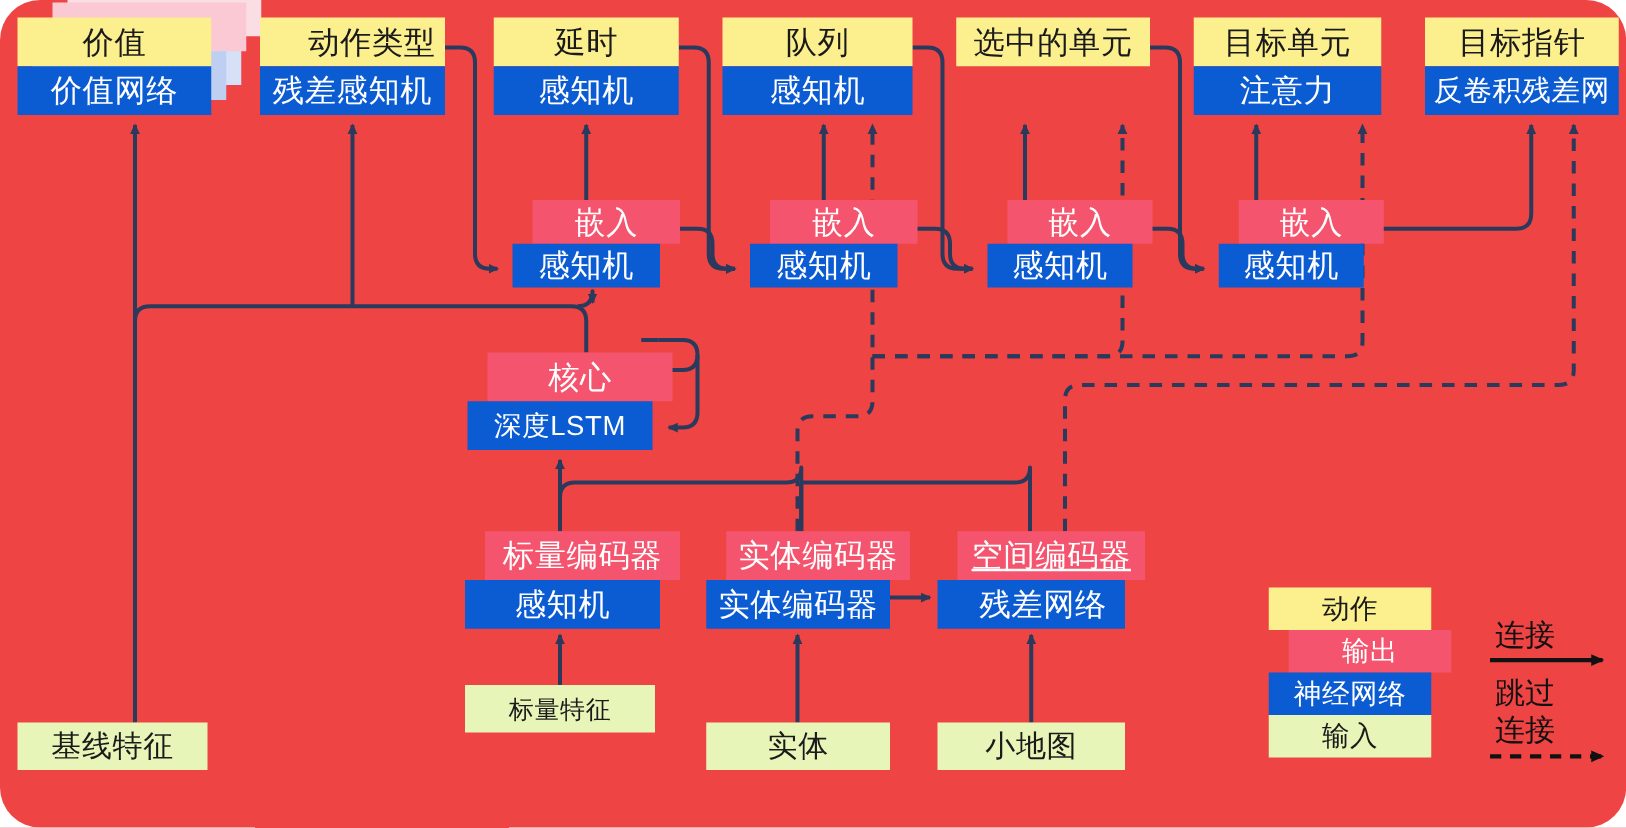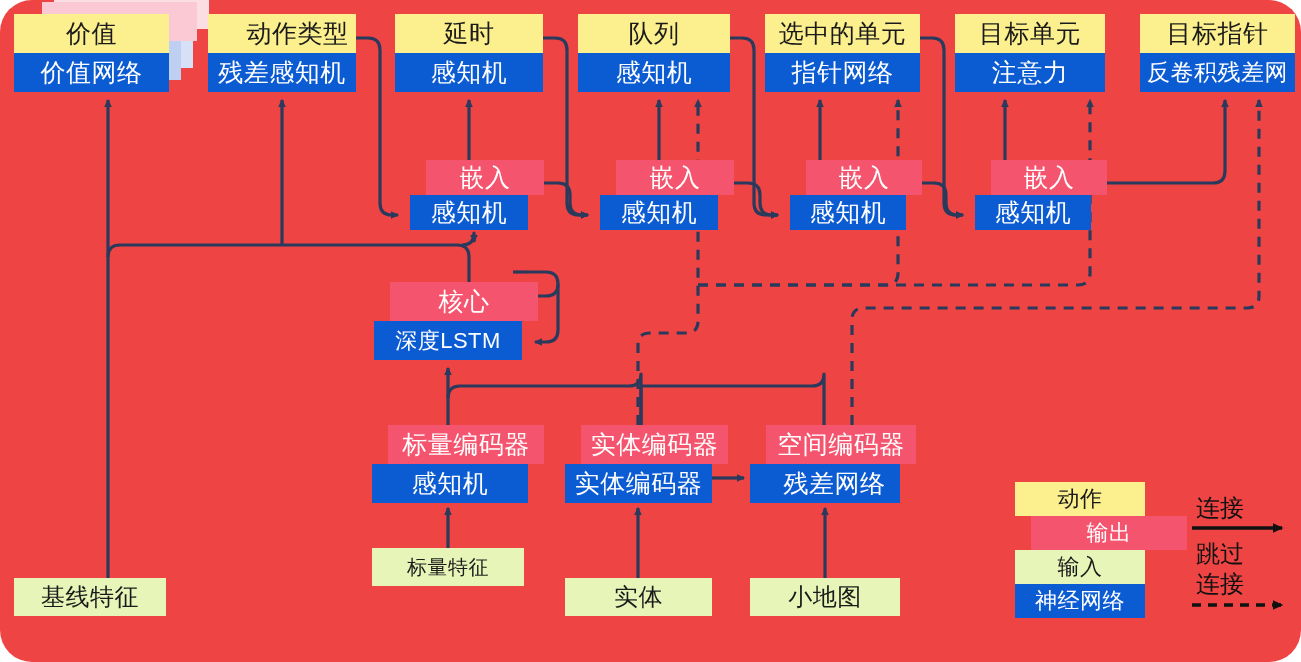--- a/index.html
+++ b/index.html
@@ -129,21 +129,20 @@
       <div class="node" style="left: 395px; top: 14px; width: 148px; height: 78px;">
         <div class="cell c-action" style="width: 148px; height: 39px; font-size: 25px;">延时</div>
         <div class="cell c-net" style="width: 148px; height: 39px; font-size: 25px;">感知机</div>
       </div>
       <div class="node" style="left: 578px; top: 14px; width: 152px; height: 78px;">
         <div class="cell c-action" style="width: 152px; height: 39px; font-size: 25px;">队列</div>
         <div class="cell c-net" style="width: 152px; height: 39px; font-size: 25px;">感知机</div>
       </div>
       <div class="node" style="left: 765px; top: 14px; width: 155px; height: 78px;">
         <div class="cell c-action" style="width: 155px; height: 39px; font-size: 25px;">选中的单元</div>
-        <div class="cell c-net" style="width: 155px; height: 39px; font-size: 25px;">指针网络</div>
       </div>
       <div class="node" style="left: 955px; top: 14px; width: 150px; height: 78px; text-align: center;">
         <div class="cell c-action" style="width: 150px; height: 39px; font-size: 25px;">目标单元</div>
         <div class="cell c-net" style="width: 150px; height: 39px; font-size: 25px;">注意力</div>
       </div>
       <div class="node" style="left: 1140px; top: 14px; width: 155px; height: 78px;">
         <div class="cell c-action" style="width: 155px; height: 39px; font-size: 25px;">目标指针</div>
         <div class="cell c-net" style="width: 155px; height: 39px; font-size: 23px;">反卷积残差网</div>
       </div>
       <div class="node" style="left: 410px; top: 160px; width: 118px; height: 70px;">
@@ -168,32 +167,32 @@
       </div>
       <div class="node" style="left: 372px; top: 425px; width: 156px; height: 78px;">
         <div class="cell c-output" style="width: 156px; height: 39px; font-size: 25px;">标量编码器</div>
         <div class="cell c-net" style="width: 156px; height: 39px; font-size: 25px;">感知机</div>
       </div>
       <div class="node" style="left: 565px; top: 425px; width: 147px; height: 78px;">
         <div class="cell c-output" style="width: 147px; height: 39px; font-size: 25px;">实体编码器</div>
         <div class="cell c-net" style="width: 147px; height: 39px; font-size: 25px;">实体编码器</div>
       </div>
       <div class="node" style="left: 750px; top: 425px; width: 150px; height: 78px;">
-        <div class="cell c-output" style="width: 150px; height: 39px; font-size: 25px;">空间编码器</div>
+        <div class="cell c-output" style="width: 150px; height: 39px; font-size: 25px; text-decoration: underline;">空间编码器</div>
         <div class="cell c-net" style="width: 150px; height: 39px; font-size: 25px; padding-left: 19px;">残差网络</div>
       </div>
       <div class="node cell c-input" style="left: 14px; top: 578px; width: 152px; height: 38px; font-size: 24px;">基线特征</div>
       <div class="node cell c-input" style="left: 372px; top: 548px; width: 152px; height: 38px; font-size: 20px;">标量特征</div>
       <div class="node cell c-input" style="left: 565px; top: 578px; width: 147px; height: 38px; font-size: 24px;">实体</div>
       <div class="node cell c-input" style="left: 750px; top: 578px; width: 150px; height: 38px; font-size: 24px;">小地图</div>
     </div>
 
   <div class="legend" id="legend-box" style="left: 1015px; top: 470px; width: 130px;">
-      <div class="cell c-action" style="width: 130px; height: 34px; font-size: 22px; margin-top: 12px;">动作</div>
-      <div class="cell c-output" style="width: 156px; height: 34px; font-size: 22px;">输出</div>
+      <div class="cell c-action" style="width: 130px; height: 34px; font-size: 22px;">动作</div>
+      <div class="cell c-output" style="width: 130px; height: 34px; font-size: 22px;">输出</div>
+      <div class="cell c-net" style="width: 130px; height: 34px; font-size: 22px;">神经网络</div>
       <div class="cell c-input" style="width: 130px; height: 34px; font-size: 22px;">输入</div>
-      <div class="cell c-net" style="width: 130px; height: 34px; font-size: 22px;">神经网络</div>
     </div>
 
   <div class="legend-text" id="legend-conn" style="left: 1196px; top: 492px; font-size: 24px;">连接</div>
   <div class="legend-text" id="legend-skip1" style="left: 1196px; top: 538px; font-size: 24px;">跳过</div>
   <div class="legend-text" id="legend-skip2" style="left: 1196px; top: 568px; font-size: 24px;">连接</div>
 </div>
 
 </body></html>

